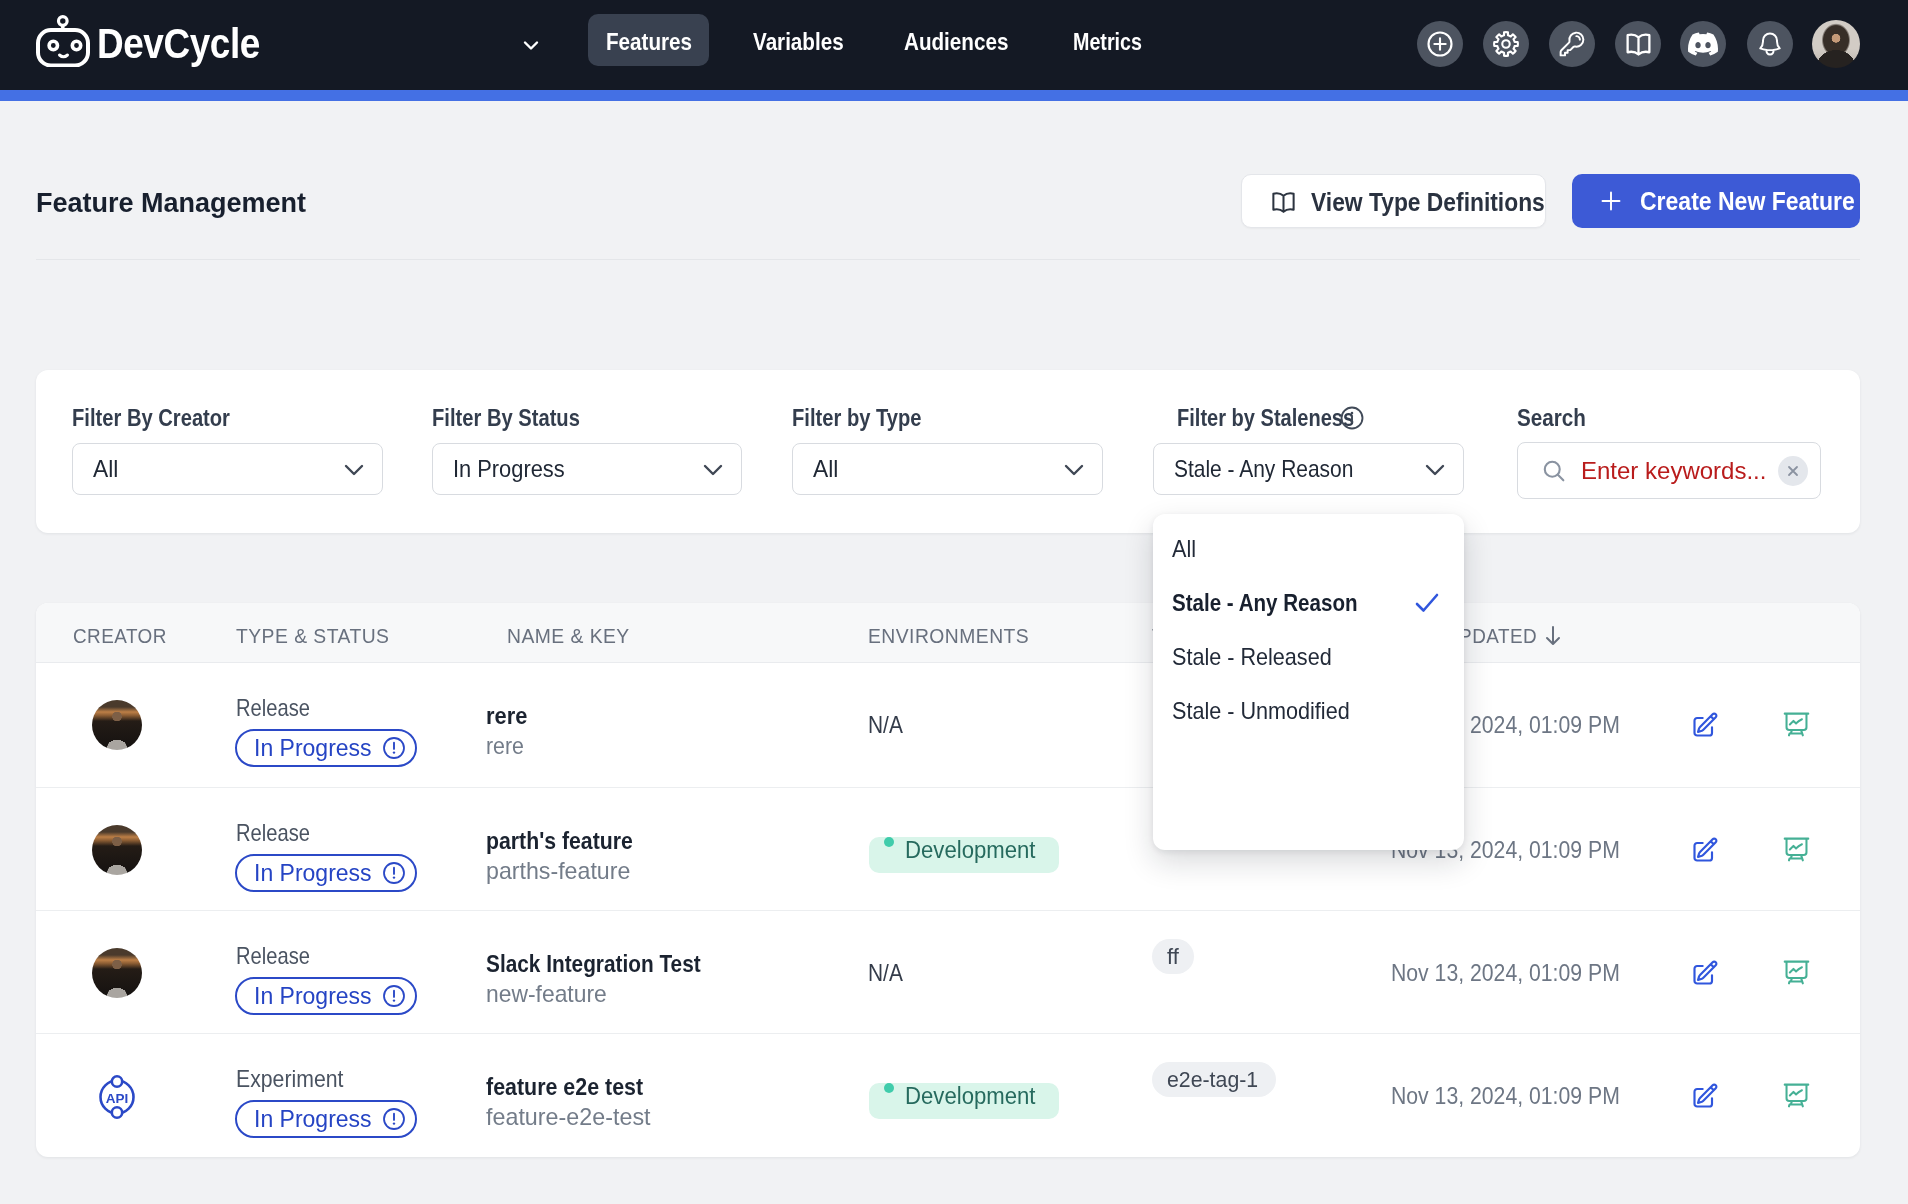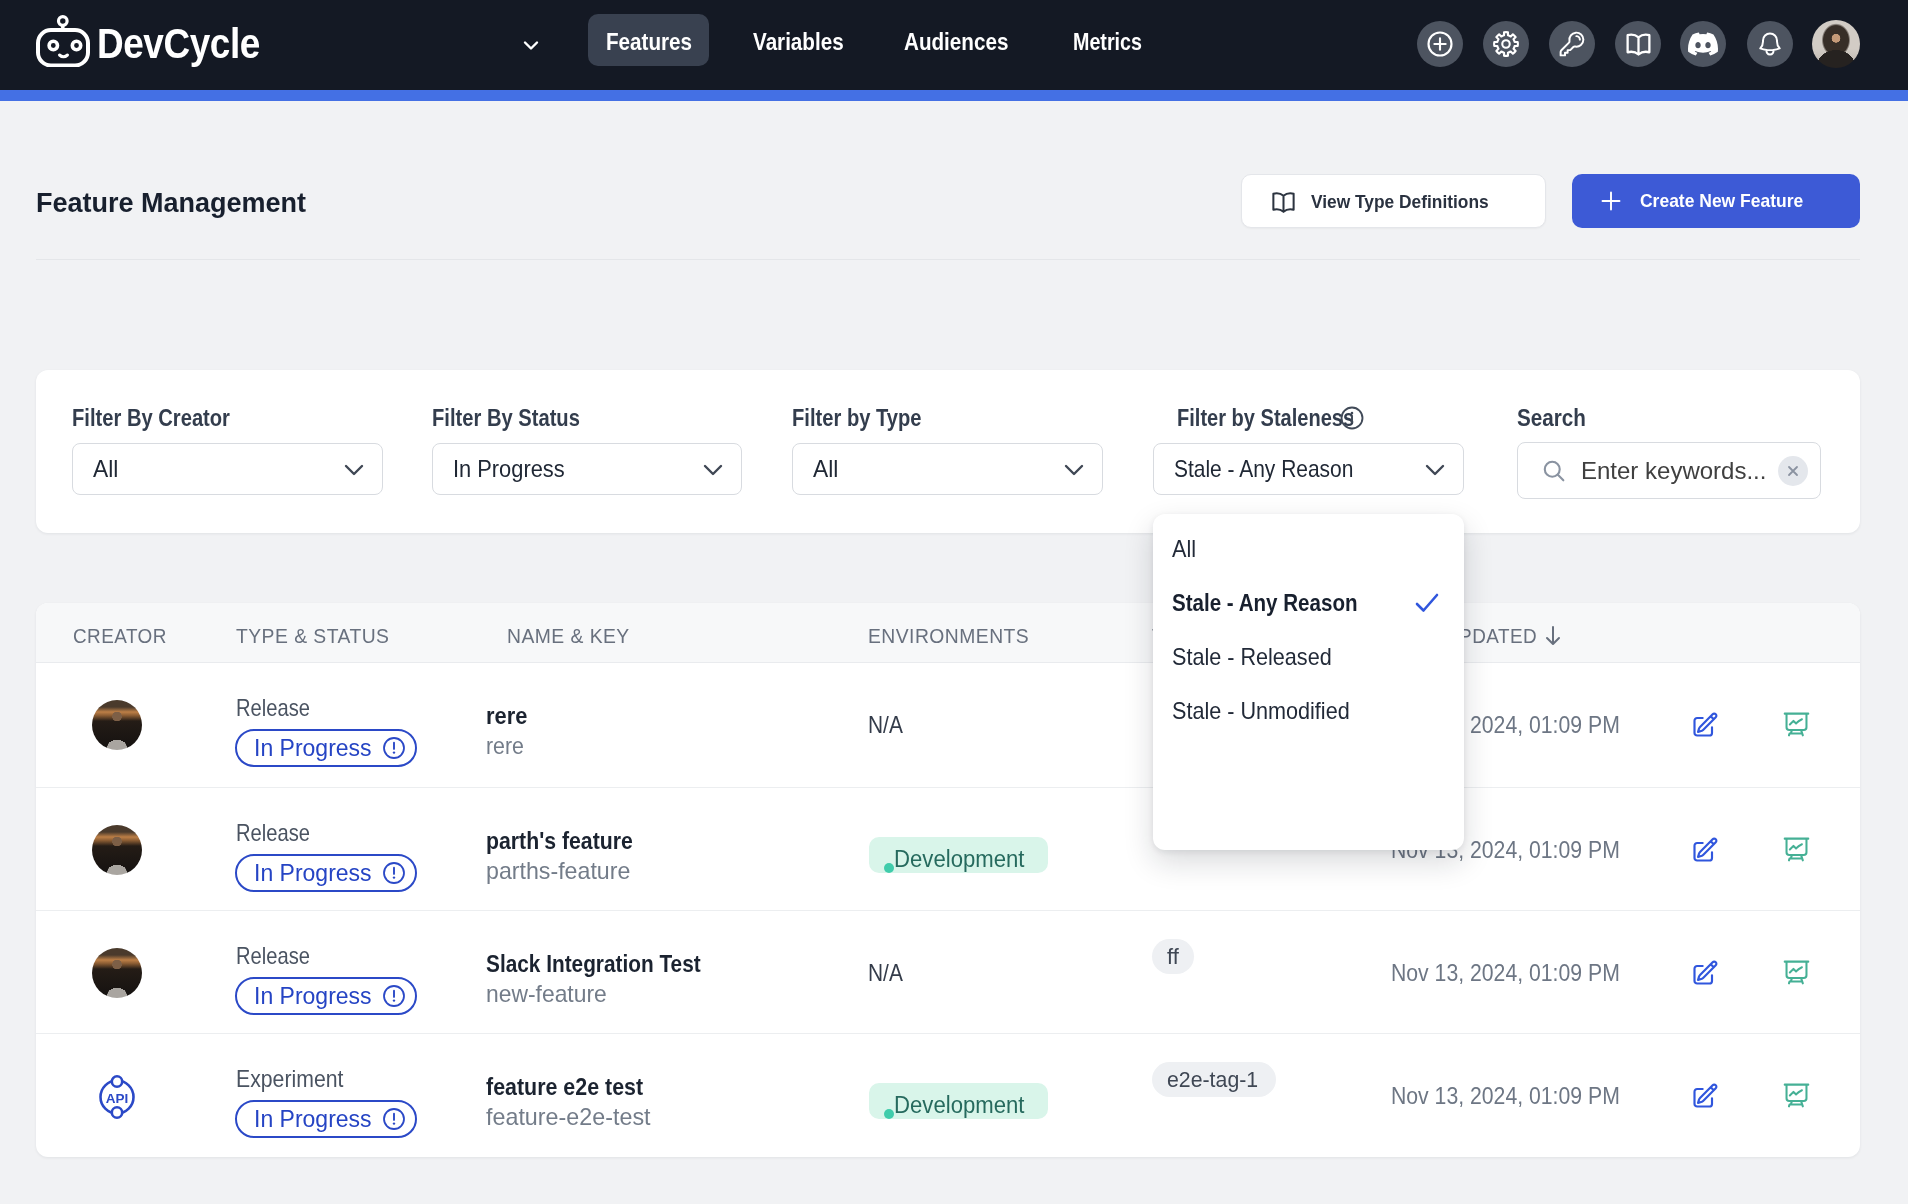--- a/index.html
+++ b/index.html
@@ -13,21 +13,21 @@
 .logo-txt{position:absolute;left:97px;top:20px;font-size:42px;font-weight:700;color:#fff;letter-spacing:-.5px;transform:scaleX(.88);transform-origin:left center}
 .navlink{position:absolute;top:0;height:84px;line-height:84px;color:#fff;font-size:24px;font-weight:700}
 .tab{position:absolute;left:588px;top:14px;width:121px;height:52px;background:#394150;border-radius:10px}
 .circ{position:absolute;top:21px;width:46px;height:46px;border-radius:50%;background:#4d5460;display:flex;align-items:center;justify-content:center}
 .nav-ava{position:absolute;left:1812px;top:20px;width:48px;height:48px;border-radius:50%;background:radial-gradient(circle at 50% 38%,#c59a78 0 11%,rgba(0,0,0,0) 12%),radial-gradient(ellipse 32px 28px at 50% 98%,#262220 0 60%,rgba(0,0,0,0) 61%),radial-gradient(ellipse 24px 28px at 50% 42%,#372e27 0 52%,rgba(0,0,0,0) 60%),linear-gradient(180deg,#d2ccc5 0 60%,#bab3ac 100%)}
 
 .h1{position:absolute;left:36px;top:190px;font-size:27px;font-weight:700;color:#18202e;line-height:27px}
 .btn{position:absolute;top:174px;height:54px;border-radius:10px}
 .btn-white{left:1241px;width:305px;background:#fff;border:1px solid #e4e6ea;box-shadow:0 1px 2px rgba(0,0,0,.04)}
 .btn-blue{left:1572px;width:288px;background:#3d5ad6}
-.btxt{position:absolute;top:0;height:54px;line-height:54px;font-size:19px;font-weight:700}
+.btxt{position:absolute;top:0;height:54px;line-height:54px;font-size:25px;font-weight:700}
 
 .divider{position:absolute;left:36px;top:259px;width:1824px;height:1px;background:#e4e6e9}
 .fcard{position:absolute;left:36px;top:370px;width:1824px;height:163px;background:#fff;border-radius:12px;box-shadow:0 1px 3px rgba(16,24,40,.07)}
 .flabel{position:absolute;top:36px;font-size:24px;font-weight:700;color:#333d4d;line-height:24px}
 .fsel{position:absolute;top:73px;height:52px;border:1px solid #d8dbe0;border-radius:8px;background:#fff;font-size:24px;color:#202835;display:flex;align-items:center;padding-left:20px}
 .chev{position:absolute;right:18px;top:50%;margin-top:-5px}
 .srch{position:absolute;left:1481px;top:72px;width:304px;height:57px;border:1px solid #d8dbe0;border-radius:8px;background:#fff;display:flex;align-items:center}
 
 .menu{position:absolute;left:1153px;top:514px;width:311px;height:336px;background:#fff;border-radius:12px;box-shadow:0 12px 30px rgba(16,24,40,.16),0 2px 6px rgba(16,24,40,.08);z-index:60;padding-top:8px}
 .mi{position:relative;height:54px;line-height:54px;padding-left:19px;font-size:24px;color:#222a38}
@@ -41,21 +41,21 @@
 .rw2{top:184px;height:123px}
 .rw3{top:307px;height:123px}
 .rw4{top:430px;height:124px}
 .ava{position:absolute;left:56px;top:37px;width:50px;height:50px;border-radius:50%;background:radial-gradient(circle at 50% 33%,#7d5f46 0 11%,rgba(0,0,0,0) 12%),radial-gradient(ellipse 16px 12px at 50% 94%,#a9a5a0 0 60%,rgba(0,0,0,0) 61%),linear-gradient(180deg,#4a3a2c 0 14%,#bd7f46 24%,#8a5c33 31%,#241c16 42%,#141110 100%)}
 .typ{position:absolute;left:200px;top:33px;font-size:24px;color:#4a5361;line-height:24px}
 .badge{position:absolute;left:199px;top:66px;height:38px;border:2px solid #2b49c7;border-radius:19px;display:flex;align-items:center;padding:0 9px 0 17px;color:#2544c4;font-size:23px;gap:10px}
 .nm{position:absolute;left:450px;top:38px}
 .nm .n1{font-size:24px;font-weight:700;color:#1b2330;line-height:30px}
 .nm .n2{font-size:24px;color:#737c89;line-height:30px}
 .na{position:absolute;left:832px;top:50px;font-size:24px;color:#343c4a;line-height:24px}
-.envpill{position:absolute;left:833px;top:49px;height:36px;background:#d9f5ea;border-radius:10px;display:flex;align-items:flex-end;padding:0 18px 0 15px;font-size:23px;color:#266a5e}
+.envpill{position:absolute;left:833px;top:49px;height:36px;background:#d9f5ea;border-radius:10px;display:flex;align-items:flex-start;padding:0 18px 0 15px;gap:11px;font-size:23px;color:#266a5e}
 .envpill .dot{width:10px;height:10px;border-radius:50%;background:#40ccab}
 .tagpill{position:absolute;left:1116px;top:28px;height:35px;background:#eef0f3;border-radius:18px;display:flex;align-items:center;padding:0 15px;font-size:22px;color:#3f4754}
 .date{position:absolute;left:1355px;top:50px;font-size:24px;color:#6d7684;line-height:24px}
 .ic{position:absolute}
 </style>
 </head>
 <body>
 <div id="app">
   <div class="nav"></div>
   <div class="bluebar"></div>
@@ -162,21 +162,21 @@
       <svg class="chev" width="20" height="12" viewBox="0 0 20 12">
           <path d="M2 2 L10 10 L18 2" fill="none" stroke="#3f4754" stroke-width="2.4" stroke-linecap="round" stroke-linejoin="round"></path>
         </svg>
     </div>
     <div class="flabel" style="left:1481px"><span class="tx" style="transform:scaleX(.86)">Search</span></div>
     <div class="srch">
       <svg style="margin-left:22px" width="28" height="28" viewBox="0 0 24 24">
           <circle cx="10.5" cy="10.5" r="6.4" fill="none" stroke="#8a93a1" stroke-width="1.8"></circle>
           <path d="M15.3 15.3 L20 20" stroke="#8a93a1" stroke-width="1.8" stroke-linecap="round"></path>
         </svg>
-      <span class="tx" style="margin-left:13px;font-size:24px;color:#404040">Enter keywords...</span>
+      <span class="tx" style="margin-left:13px;font-size:24px;color:#b91c1c">Enter keywords...</span>
       <div style="position:absolute;right:12px;top:50%;margin-top:-15px;width:30px;height:30px;border-radius:50%;background:#e4e7ec;display:flex;align-items:center;justify-content:center">
         <svg width="14" height="14" viewBox="0 0 14 14">
             <path d="M3 3 L11 11 M11 3 L3 11" stroke="#8a92a0" stroke-width="1.8" stroke-linecap="round"></path>
           </svg>
       </div>
     </div>
   </div>
 
   <div class="tcard">
     <div class="thead">

